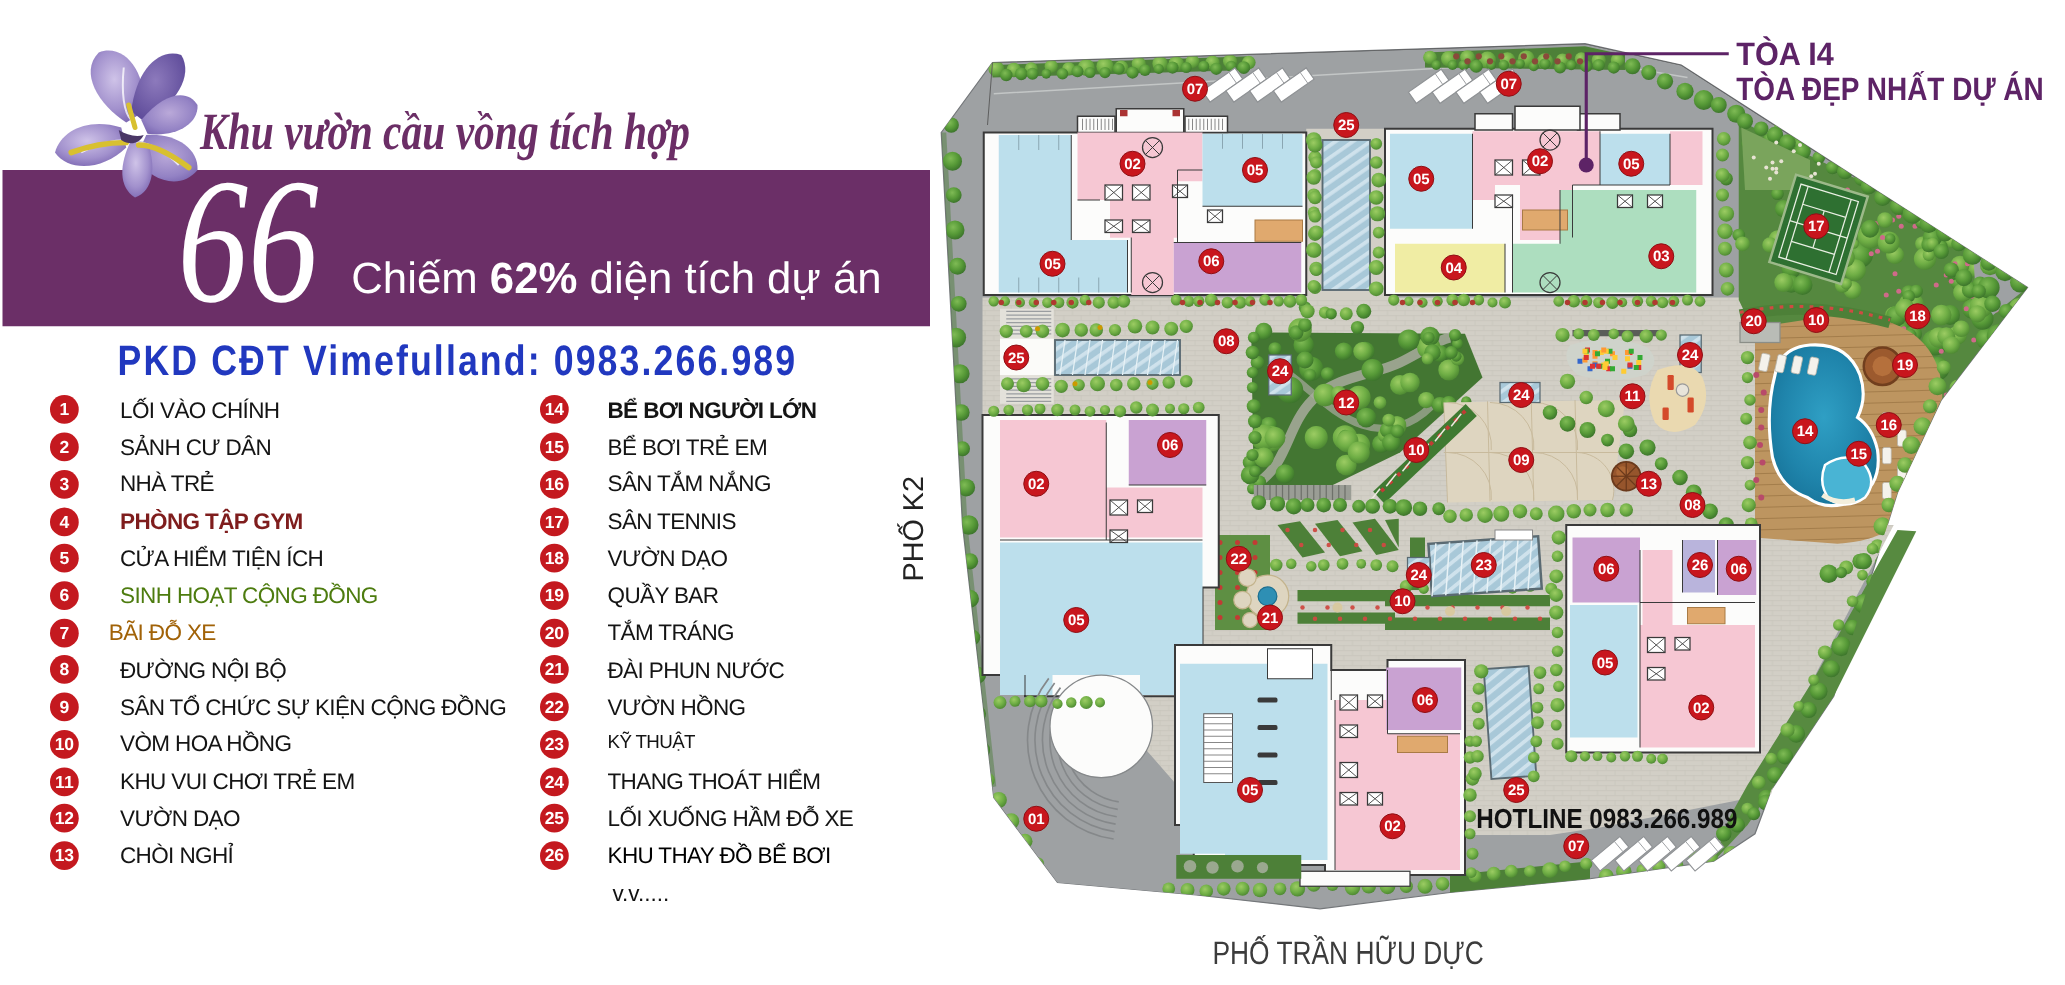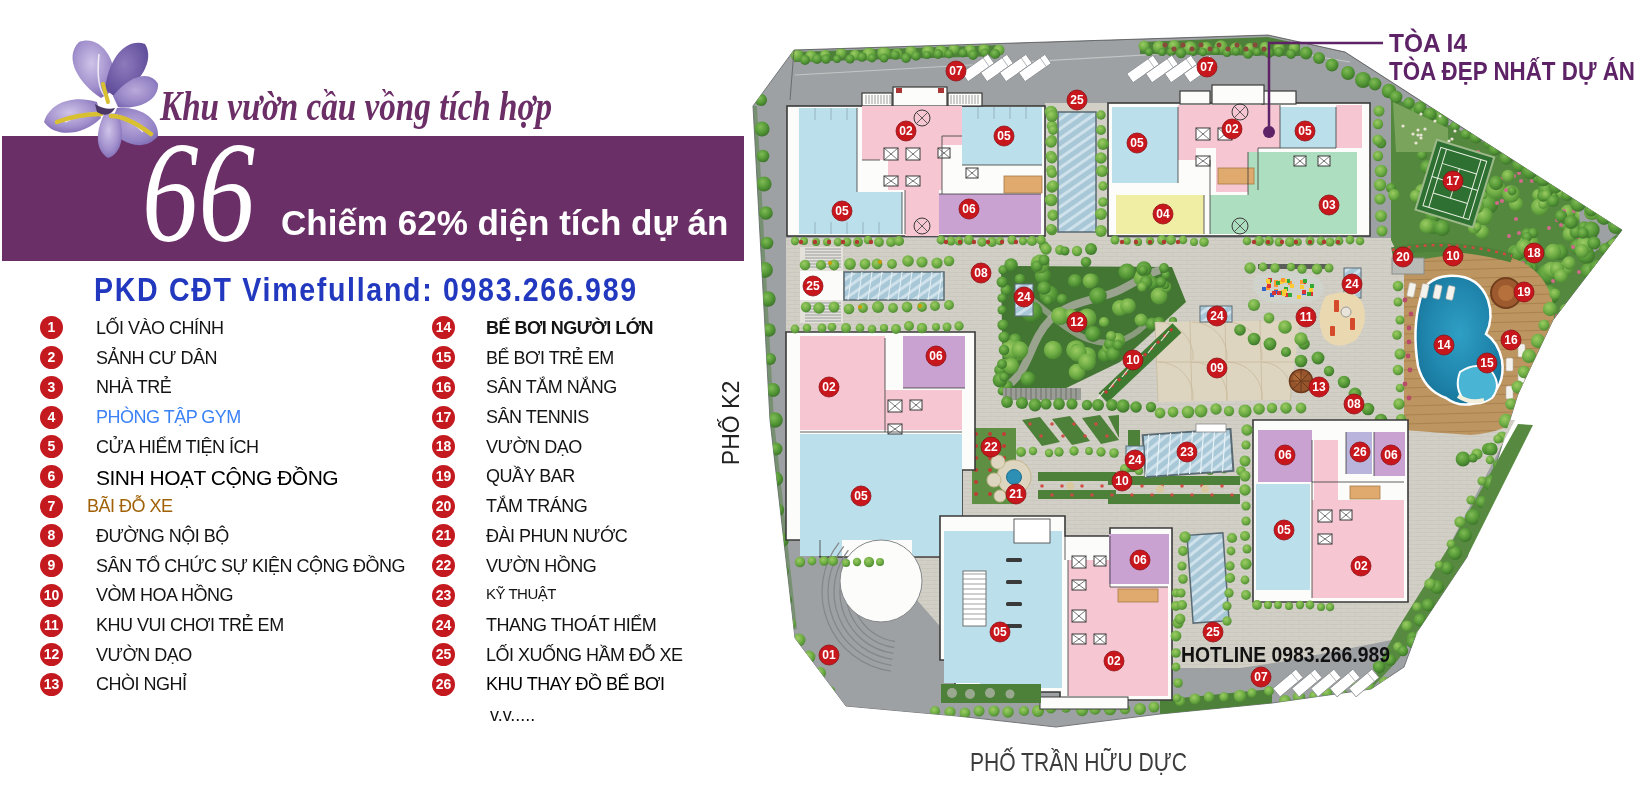--- a/index.html
+++ b/index.html
@@ -40,41 +40,41 @@
 <path d="M22,88 C38,82 54,80 66,80 M116,100 C100,88 86,82 76,82" stroke="#d8c030" stroke-width="4.5" fill="none" stroke-linecap="round"></path>
 <path d="M68,50 C70,58 72,64 73,68" stroke="#d8c030" stroke-width="4" fill="none" stroke-linecap="round"></path>
 <path d="M60,70 C66,74 74,76 80,74 C76,82 68,82 62,78 Z" fill="#4a3766"></path>
 </svg>
 
 <div class="abs" style="left:160px;top:82px;font-family:'Liberation Serif',serif;font-style:italic;font-weight:bold;font-size:42px;color:#6B2E66;white-space:nowrap;transform:scaleX(0.79);transform-origin:left;">Khu vườn cầu vồng tích hợp</div>
 
 <div class="abs" style="left:142px;top:135px;font-family:'Liberation Serif',serif;font-style:italic;font-size:143px;color:#fff;line-height:0.82;transform:scaleX(0.79);transform-origin:left;">66</div>
 
 
-<div class="abs" style="left:281px;top:203px;font-size:35px;color:#fff;font-weight:bold;">Chiếm <b>62%</b> diện tích dự án</div>
+<div class="abs" style="left:281px;top:203px;font-size:35px;color:#fff;">Chiếm <b>62%</b> diện tích dự án</div>
 
 <div class="abs" style="left:94px;top:270px;font-size:34px;font-weight:bold;color:#2138BF;letter-spacing:2px;transform:scaleX(0.84);transform-origin:left;white-space:nowrap;">PKD CĐT Vimefulland: 0983.266.989</div>
 
 <div class="abs" style="left:40px;top:316px;width:23px;height:23px;border-radius:50%;background:#C4191F;color:#fff;font-size:14px;font-weight:bold;text-align:center;line-height:23px;">1</div>
 <div class="abs" style="left:96px;top:318px;font-size:18px;color:#141414;letter-spacing:-0.5px;white-space:nowrap;">LỐI VÀO CHÍNH</div>
 
 <div class="abs" style="left:40px;top:346px;width:23px;height:23px;border-radius:50%;background:#C4191F;color:#fff;font-size:14px;font-weight:bold;text-align:center;line-height:23px;">2</div>
 <div class="abs" style="left:96px;top:348px;font-size:18px;color:#141414;letter-spacing:-0.5px;white-space:nowrap;">SẢNH CƯ DÂN</div>
 
 <div class="abs" style="left:40px;top:376px;width:23px;height:23px;border-radius:50%;background:#C4191F;color:#fff;font-size:14px;font-weight:bold;text-align:center;line-height:23px;">3</div>
 <div class="abs" style="left:96px;top:377px;font-size:18px;color:#141414;letter-spacing:-0.5px;white-space:nowrap;">NHÀ TRẺ</div>
 
 <div class="abs" style="left:40px;top:406px;width:23px;height:23px;border-radius:50%;background:#C4191F;color:#fff;font-size:14px;font-weight:bold;text-align:center;line-height:23px;">4</div>
-<div class="abs" style="left:96px;top:407px;font-size:18px;color:#3b82f6;letter-spacing:-0.5px;white-space:nowrap;">PHÒNG TẬP GYM</div>
+<div class="abs" style="left:96px;top:407px;font-size:18px;color:#7f1d1d;letter-spacing:-0.5px;white-space:nowrap;font-weight:bold;">PHÒNG TẬP GYM</div>
 
 <div class="abs" style="left:40px;top:435px;width:23px;height:23px;border-radius:50%;background:#C4191F;color:#fff;font-size:14px;font-weight:bold;text-align:center;line-height:23px;">5</div>
 <div class="abs" style="left:96px;top:437px;font-size:18px;color:#141414;letter-spacing:-0.5px;white-space:nowrap;">CỬA HIỂM TIỆN ÍCH</div>
 
 <div class="abs" style="left:40px;top:465px;width:23px;height:23px;border-radius:50%;background:#C4191F;color:#fff;font-size:14px;font-weight:bold;text-align:center;line-height:23px;">6</div>
-<div class="abs" style="left:96px;top:466px;font-size:21px;color:#000000;letter-spacing:-0.5px;white-space:nowrap;">SINH HOẠT CỘNG ĐỒNG</div>
+<div class="abs" style="left:96px;top:466px;font-size:18px;color:#4d7c0f;letter-spacing:-0.5px;white-space:nowrap;">SINH HOẠT CỘNG ĐỒNG</div>
 
 <div class="abs" style="left:40px;top:495px;width:23px;height:23px;border-radius:50%;background:#C4191F;color:#fff;font-size:14px;font-weight:bold;text-align:center;line-height:23px;">7</div>
 <div class="abs" style="left:87px;top:496px;font-size:18px;color:#a16207;letter-spacing:-0.5px;white-space:nowrap;">BÃI ĐỖ XE</div>
 
 <div class="abs" style="left:40px;top:524px;width:23px;height:23px;border-radius:50%;background:#C4191F;color:#fff;font-size:14px;font-weight:bold;text-align:center;line-height:23px;">8</div>
 <div class="abs" style="left:96px;top:526px;font-size:18px;color:#141414;letter-spacing:-0.5px;white-space:nowrap;">ĐƯỜNG NỘI BỘ</div>
 
 <div class="abs" style="left:40px;top:554px;width:23px;height:23px;border-radius:50%;background:#C4191F;color:#fff;font-size:14px;font-weight:bold;text-align:center;line-height:23px;">9</div>
 <div class="abs" style="left:96px;top:556px;font-size:18px;color:#141414;letter-spacing:-0.5px;white-space:nowrap;">SÂN TỔ CHỨC SỰ KIỆN CỘNG ĐỒNG</div>
 

